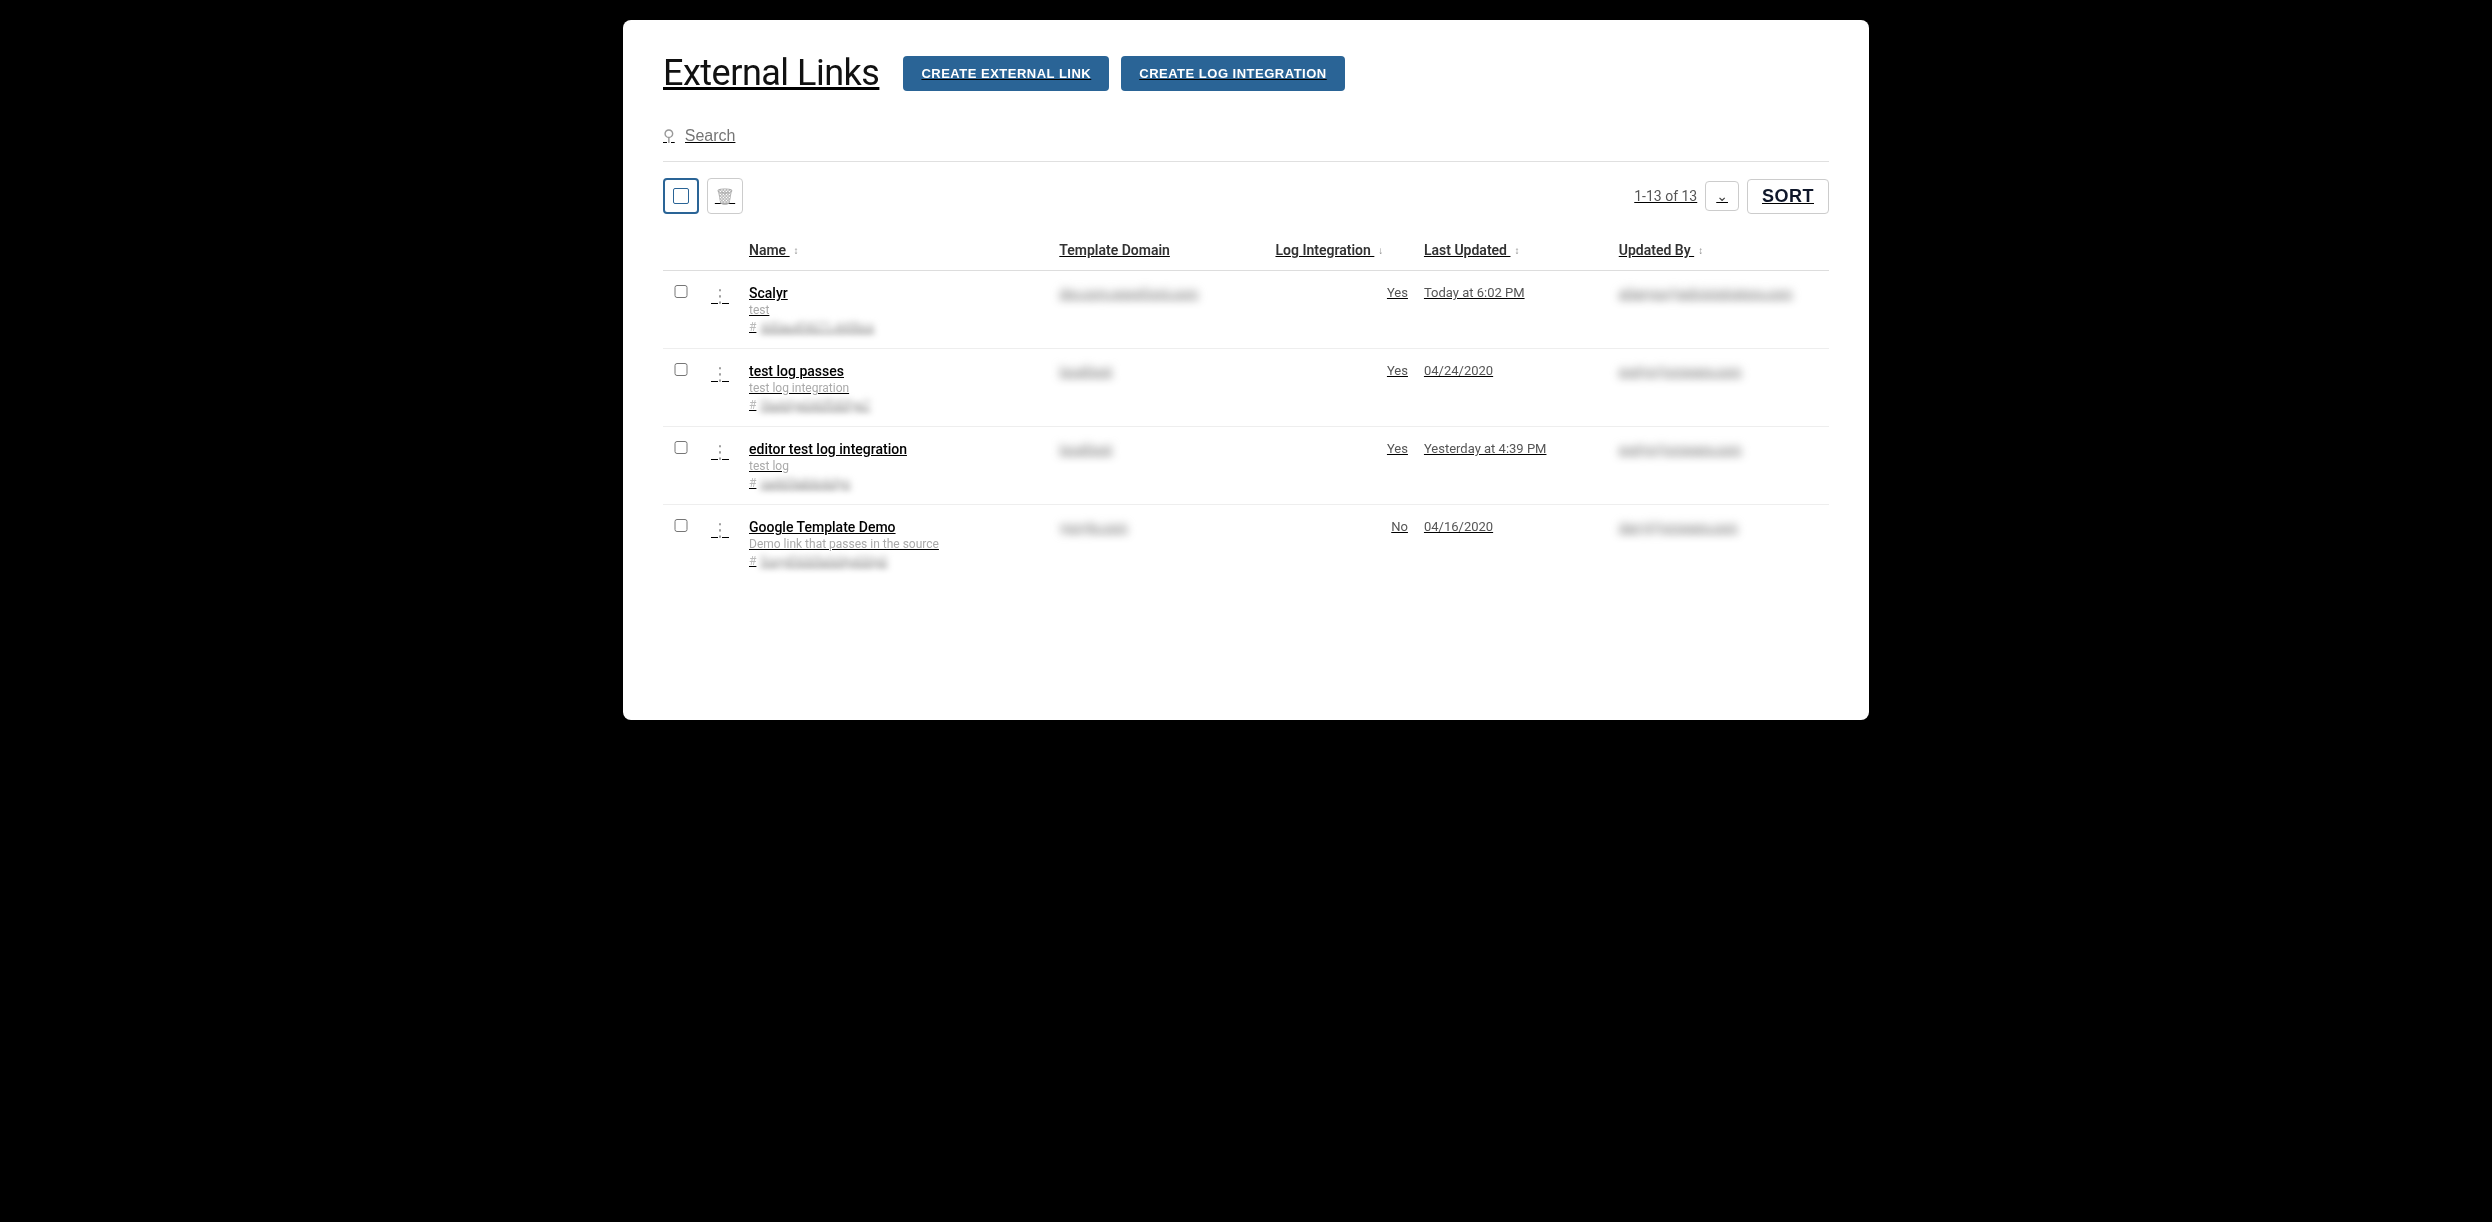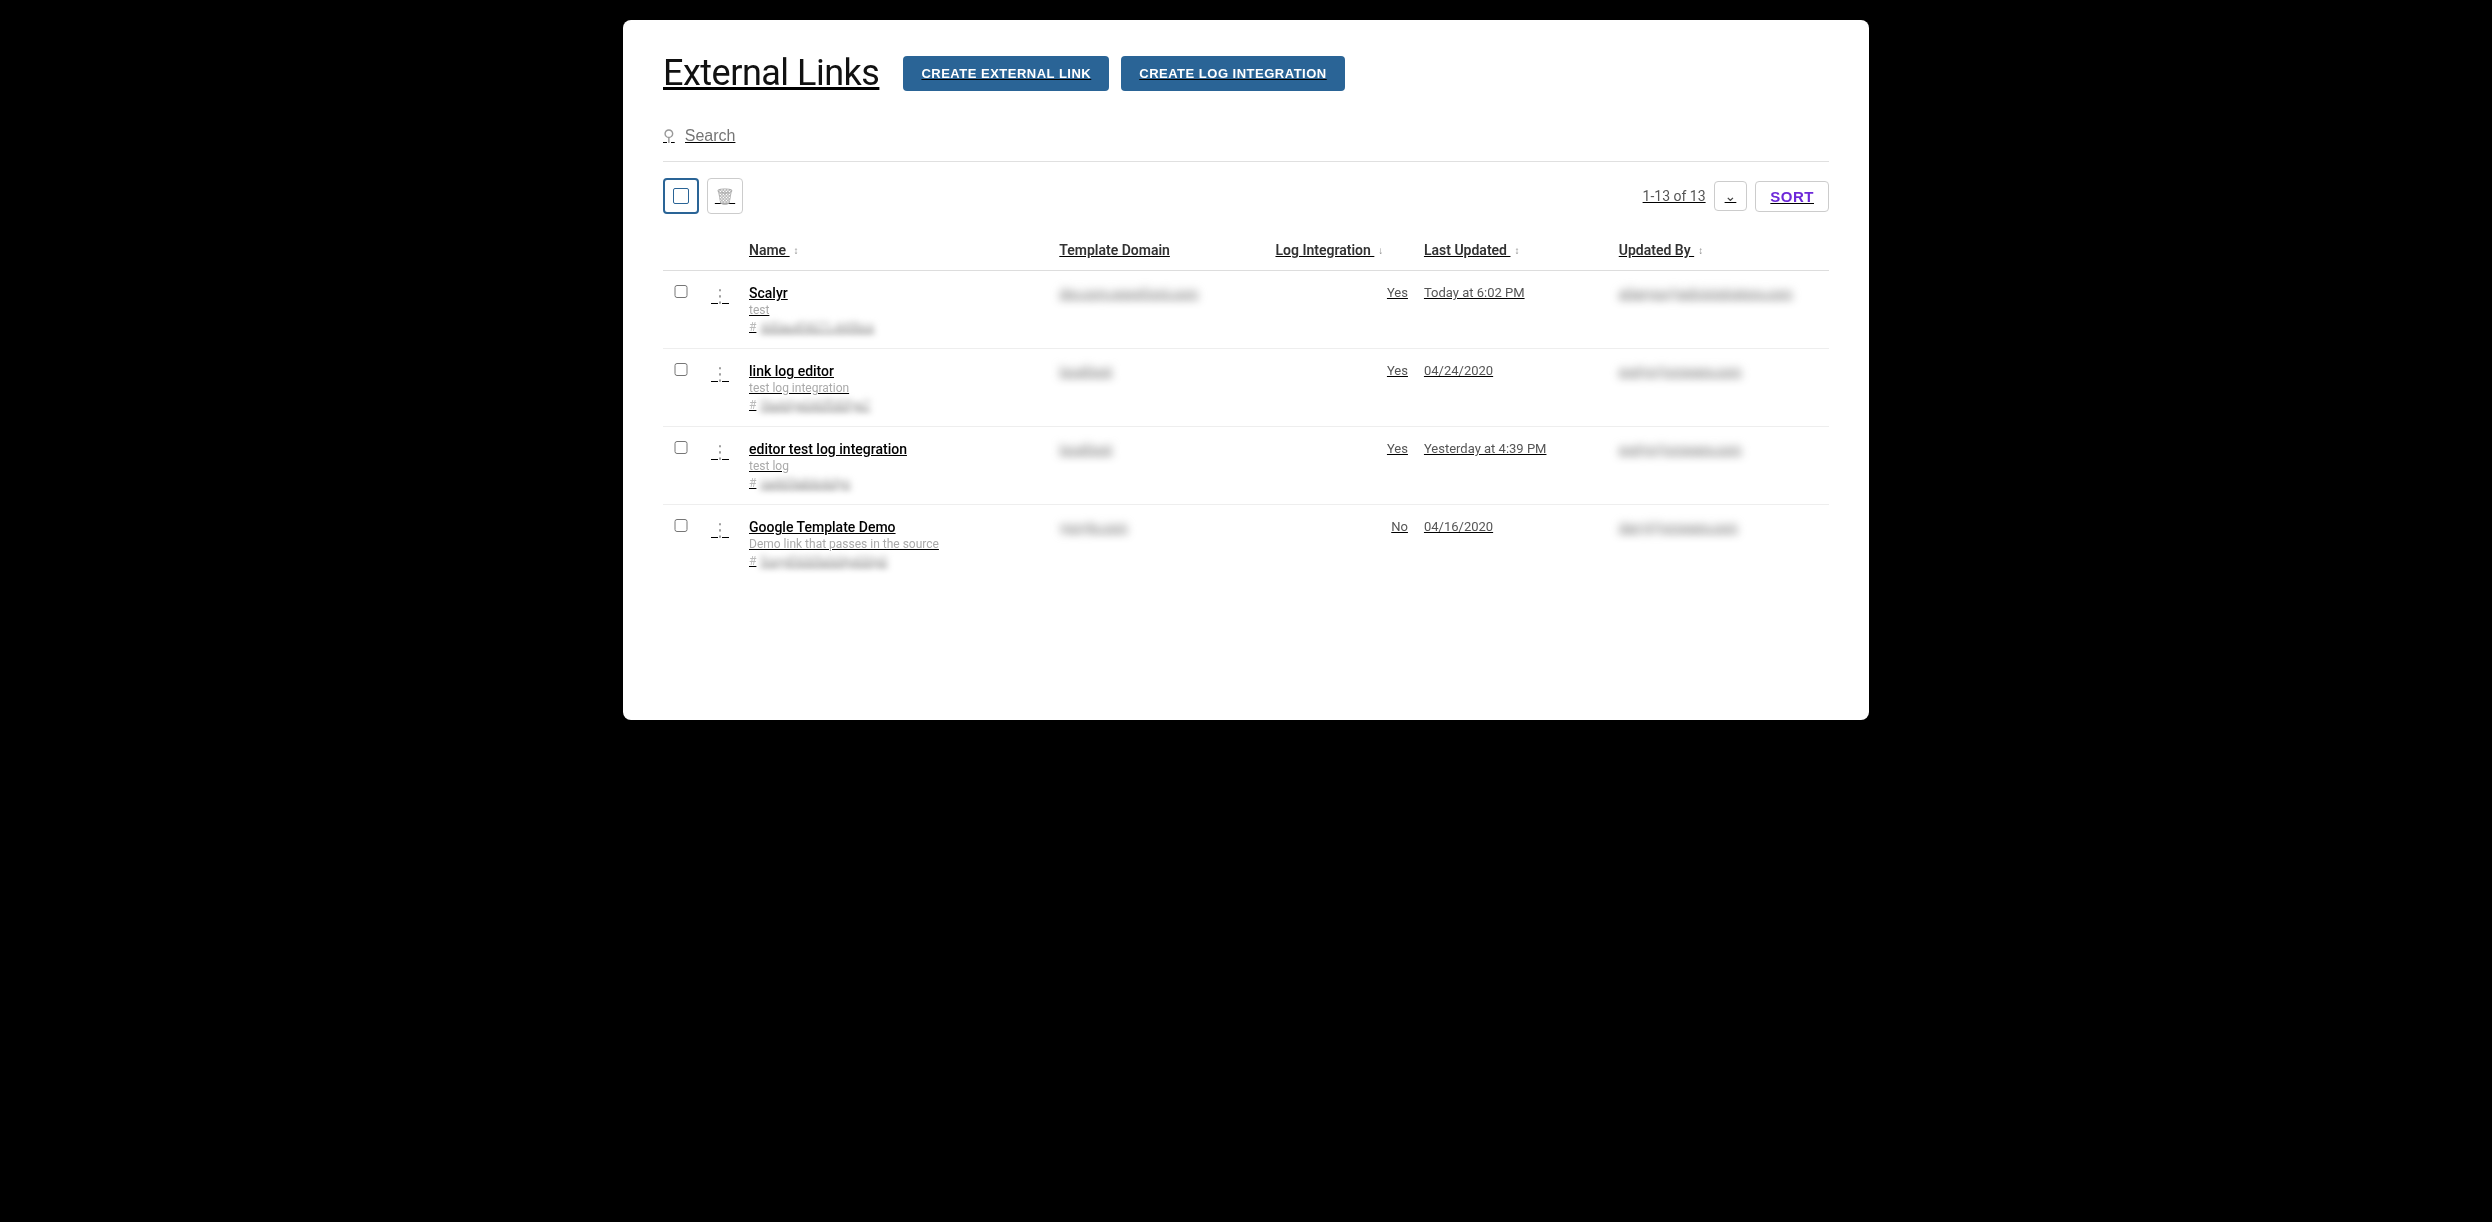--- a/index.html
+++ b/index.html
@@ -132,24 +132,24 @@
       gap: 4px;
       font-size: 14px;
       color: #444;
     }
     .sort-btn {
       border: 1px solid #ccc;
       border-radius: 4px;
       background: #fff;
       padding: 6px 14px;
       cursor: pointer;
-      font-size: 15px;
+      font-size: 18px;
       font-weight: 600;
       letter-spacing: 0.5px;
-      color: #6d28d9;
+      color: #0f172a;
       text-transform: uppercase;
     }
     .table {
       width: 100%;
       border-collapse: collapse;
     }
     .table thead tr {
       border-bottom: 1.5px solid #ddd;
     }
     .table th {
@@ -316,21 +316,21 @@
       </td>
     </tr>
         <tr>
       <td class="col-check">
         <input type="checkbox" class="row-checkbox" style="">
       </td>
       <td class="col-menu">
         <span class="row-menu">⋮</span>
       </td>
       <td class="col-name">
-        <div class="link-text">link log editor</div>
+        <div class="link-text">test log passes</div>
         <div class="sub-text">test log integration</div>
         <div class="icon-row">
           <span class="hash-icon">#</span>
           <span class="blurred-sm">f4a4dge040ffd0fge7</span>
         </div>
       </td>
       <td class="col-domain">
         <span class="blurred">localhost</span>
       </td>
       <td class="col-log">

